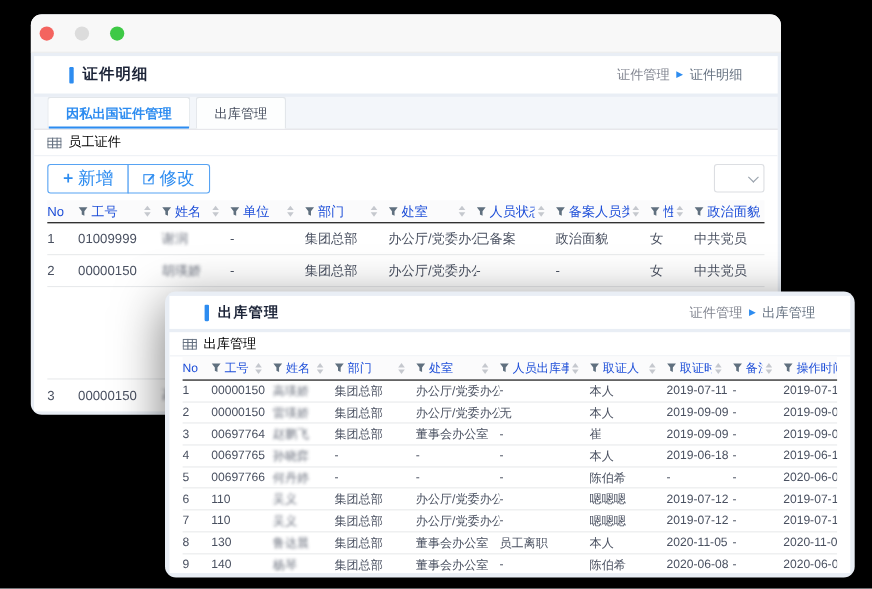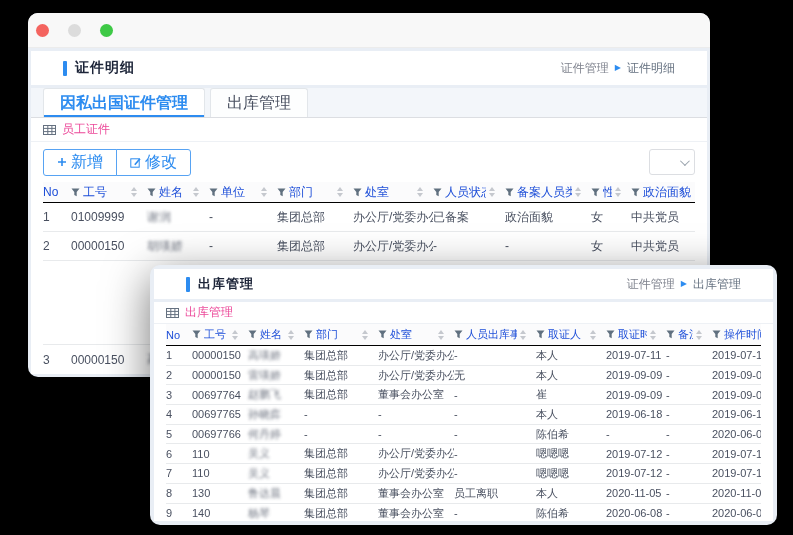--- a/index.html
+++ b/index.html
@@ -46,30 +46,30 @@
   .bc-item:last-child { color:#657180; }
 
   
   .tabbar {
     flex:0 0 30px; background:#f3f6fa; border-bottom:1px solid #dcdee2;
     display:flex; align-items:flex-end; padding:0 0 0 12px;
   }
   .tab {
     background:#fdfefe; border:1px solid #e2e6ea; border-bottom:none;
     height:29px; line-height:28px; padding:0 16px; margin-right:5px;
-    font-size:16px; color:#495060; border-radius:3px 3px 0 0; cursor:pointer;
+    font-size:12px; color:#495060; border-radius:3px 3px 0 0; cursor:pointer;
   }
   .tab.active { background:#fff; color:#2d8cf0; font-weight:bold; box-shadow:inset 0 -2px 0 #2d8cf0; }
 
   .panel { background:#fff; flex:1 1 auto; overflow:hidden; display:flex; flex-direction:column; }
   .panel2 { background:#fff; flex:1 1 auto; overflow:hidden; display:flex; flex-direction:column; }
 
   .section-label {
     flex:0 0 24px; display:flex; align-items:center; gap:6px;
-    padding:0 12px; font-size:12px; color:#ec4899;
+    padding:0 12px; font-size:12px; color:#000000;
     border-bottom:1px solid #eef1f5;
   }
   .win2 .section-label { flex:0 0 22px; }
 
   .toolbar-row { flex:0 0 40px; display:flex; align-items:center; justify-content:space-between; padding:0 12px; }
   .btn-group { display:flex; }
   .btn {
     display:inline-flex; align-items:center; gap:4px;
     height:27px; padding:0 13px; margin-left:-1px;
     background:#fff; border:1px solid #57a3f3; color:#2d8cf0;

